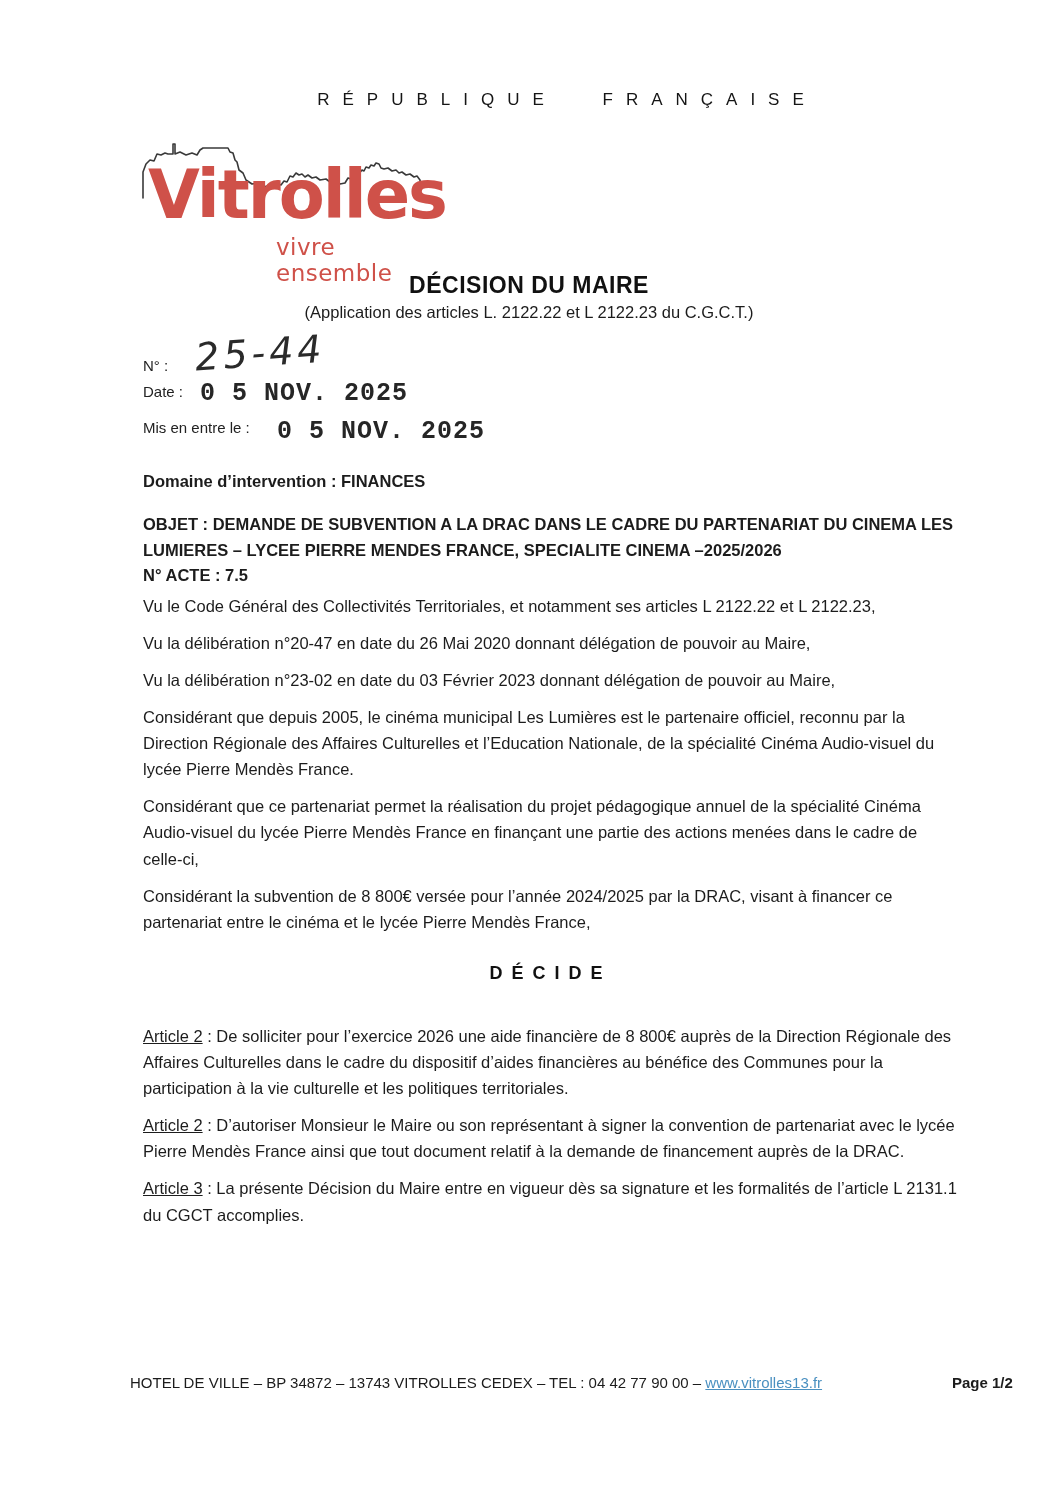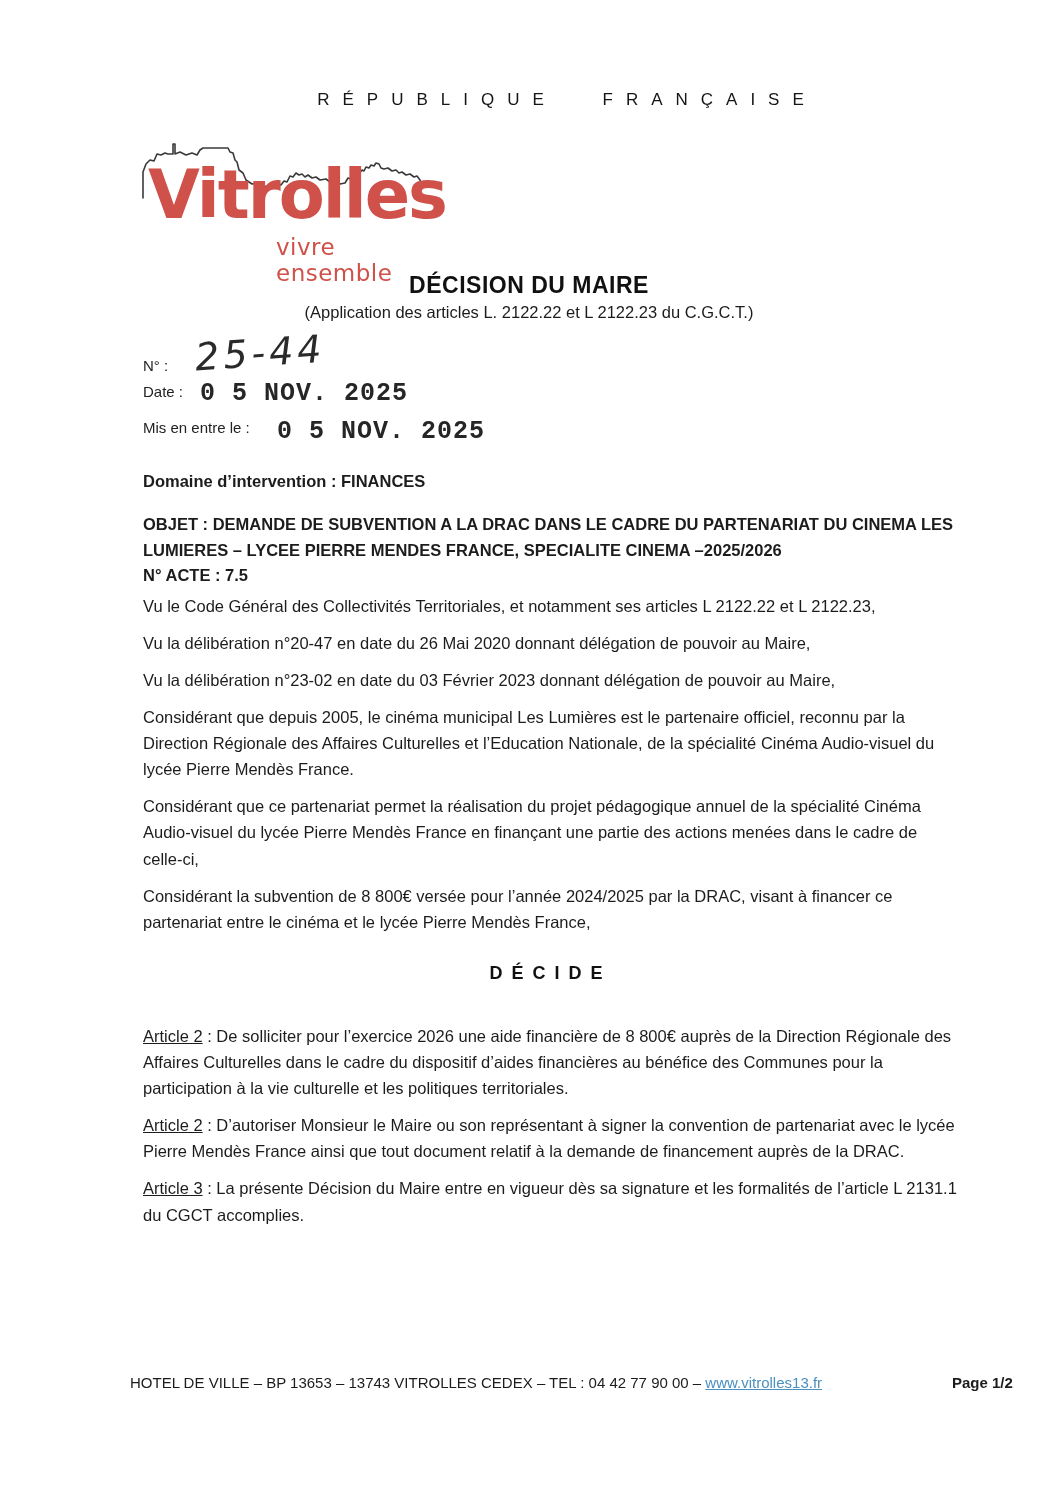--- a/index.html
+++ b/index.html
@@ -138,17 +138,17 @@
     <p>Considérant la subvention de 8 800€ versée pour l’année 2024/2025 par la DRAC, visant à financer ce partenariat entre le cinéma et le lycée Pierre Mendès France,</p>
 
     <div class="decide">DÉCIDE</div>
 
     <p><span class="article-label">Article 2</span><span> : De solliciter pour l’exercice 2026 une aide financière de 8 800€ auprès de la Direction Régionale des Affaires Culturelles dans le cadre du dispositif d’aides financières au bénéfice des Communes pour la participation à la vie culturelle et les politiques territoriales.</span></p>
     <p><span class="article-label">Article 2</span><span> : D’autoriser Monsieur le Maire ou son représentant à signer la convention de partenariat avec le lycée Pierre Mendès France ainsi que tout document relatif à la demande de financement auprès de la DRAC.</span></p>
     <p><span class="article-label">Article 3</span><span> : La présente Décision du Maire entre en vigueur dès sa signature et les formalités de l’article L 2131.1 du CGCT accomplies.</span></p>
   </div>
 
   <div class="footer">
-    <span class="address">HOTEL DE VILLE – BP 13653 – 13743 VITROLLES CEDEX – TEL : 04 42 77 90 00  – </span><a href="#" class="site-link">www.vitrolles13.fr</a>
+    <span class="address">HOTEL DE VILLE – BP 34872 – 13743 VITROLLES CEDEX – TEL : 04 42 77 90 00  – </span><a href="#" class="site-link">www.vitrolles13.fr</a>
   </div>
   <div class="page-num">Page 1/2</div>
 
 </div>
 
 </body></html>

